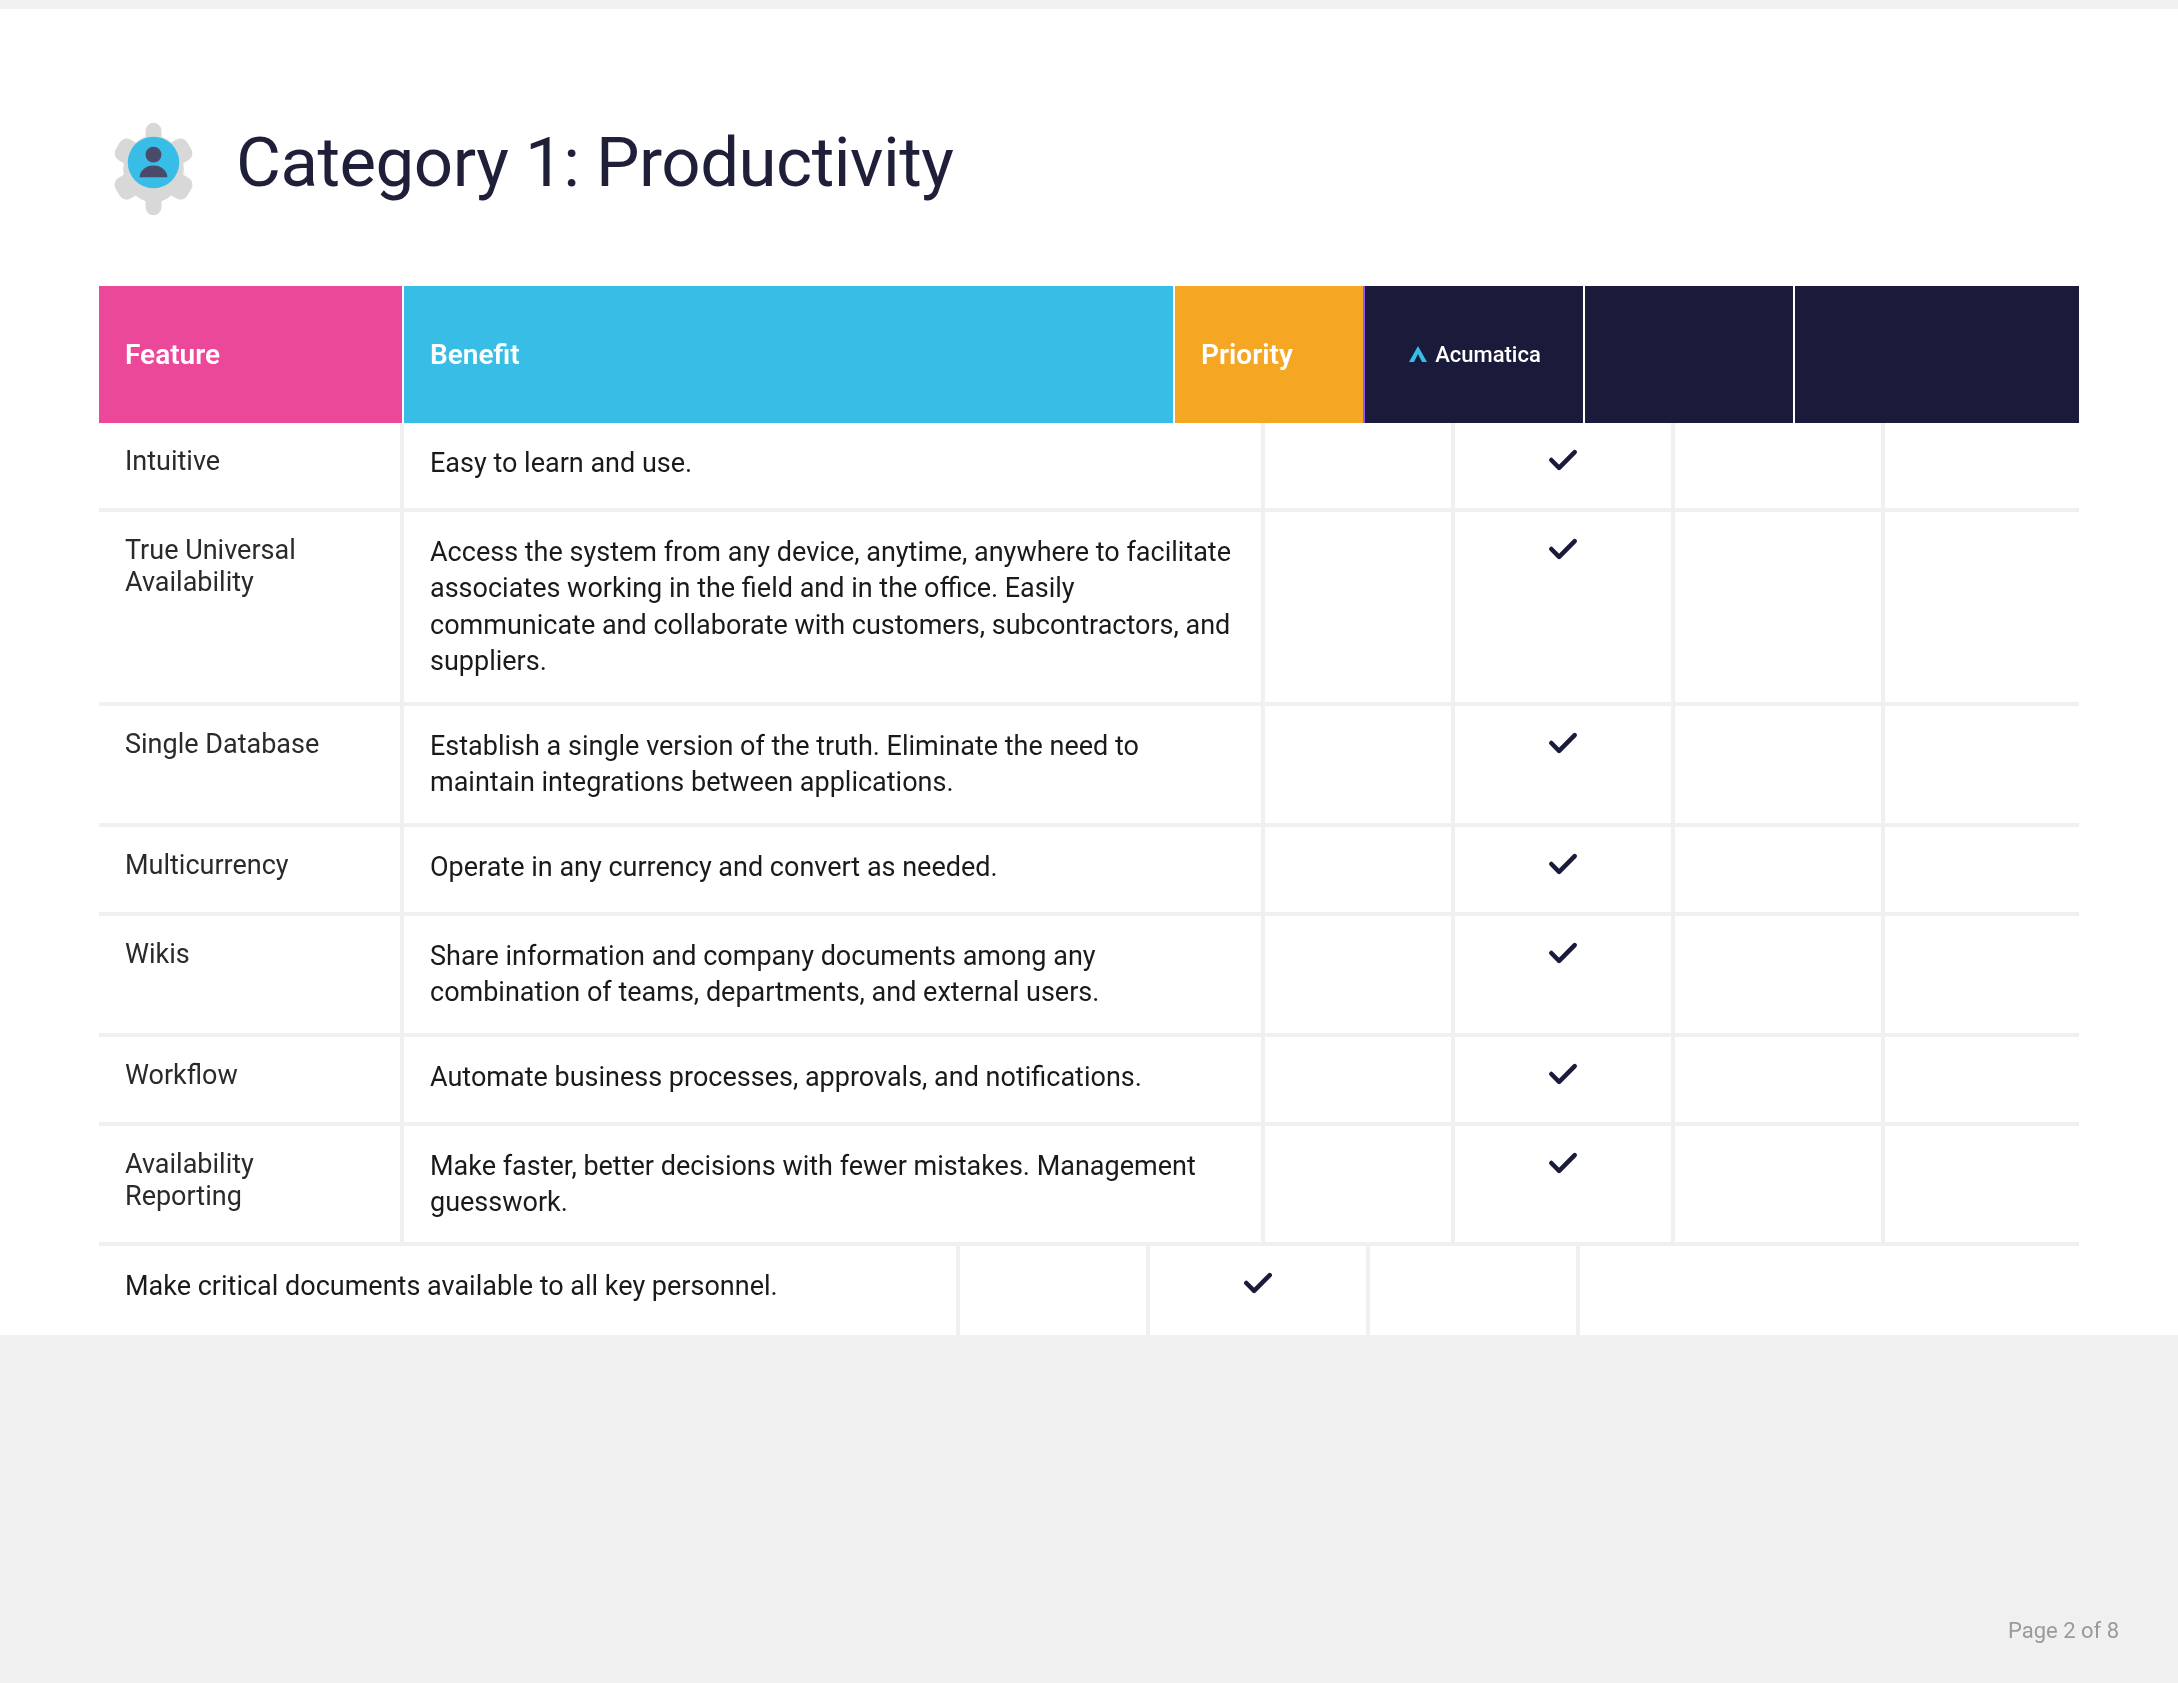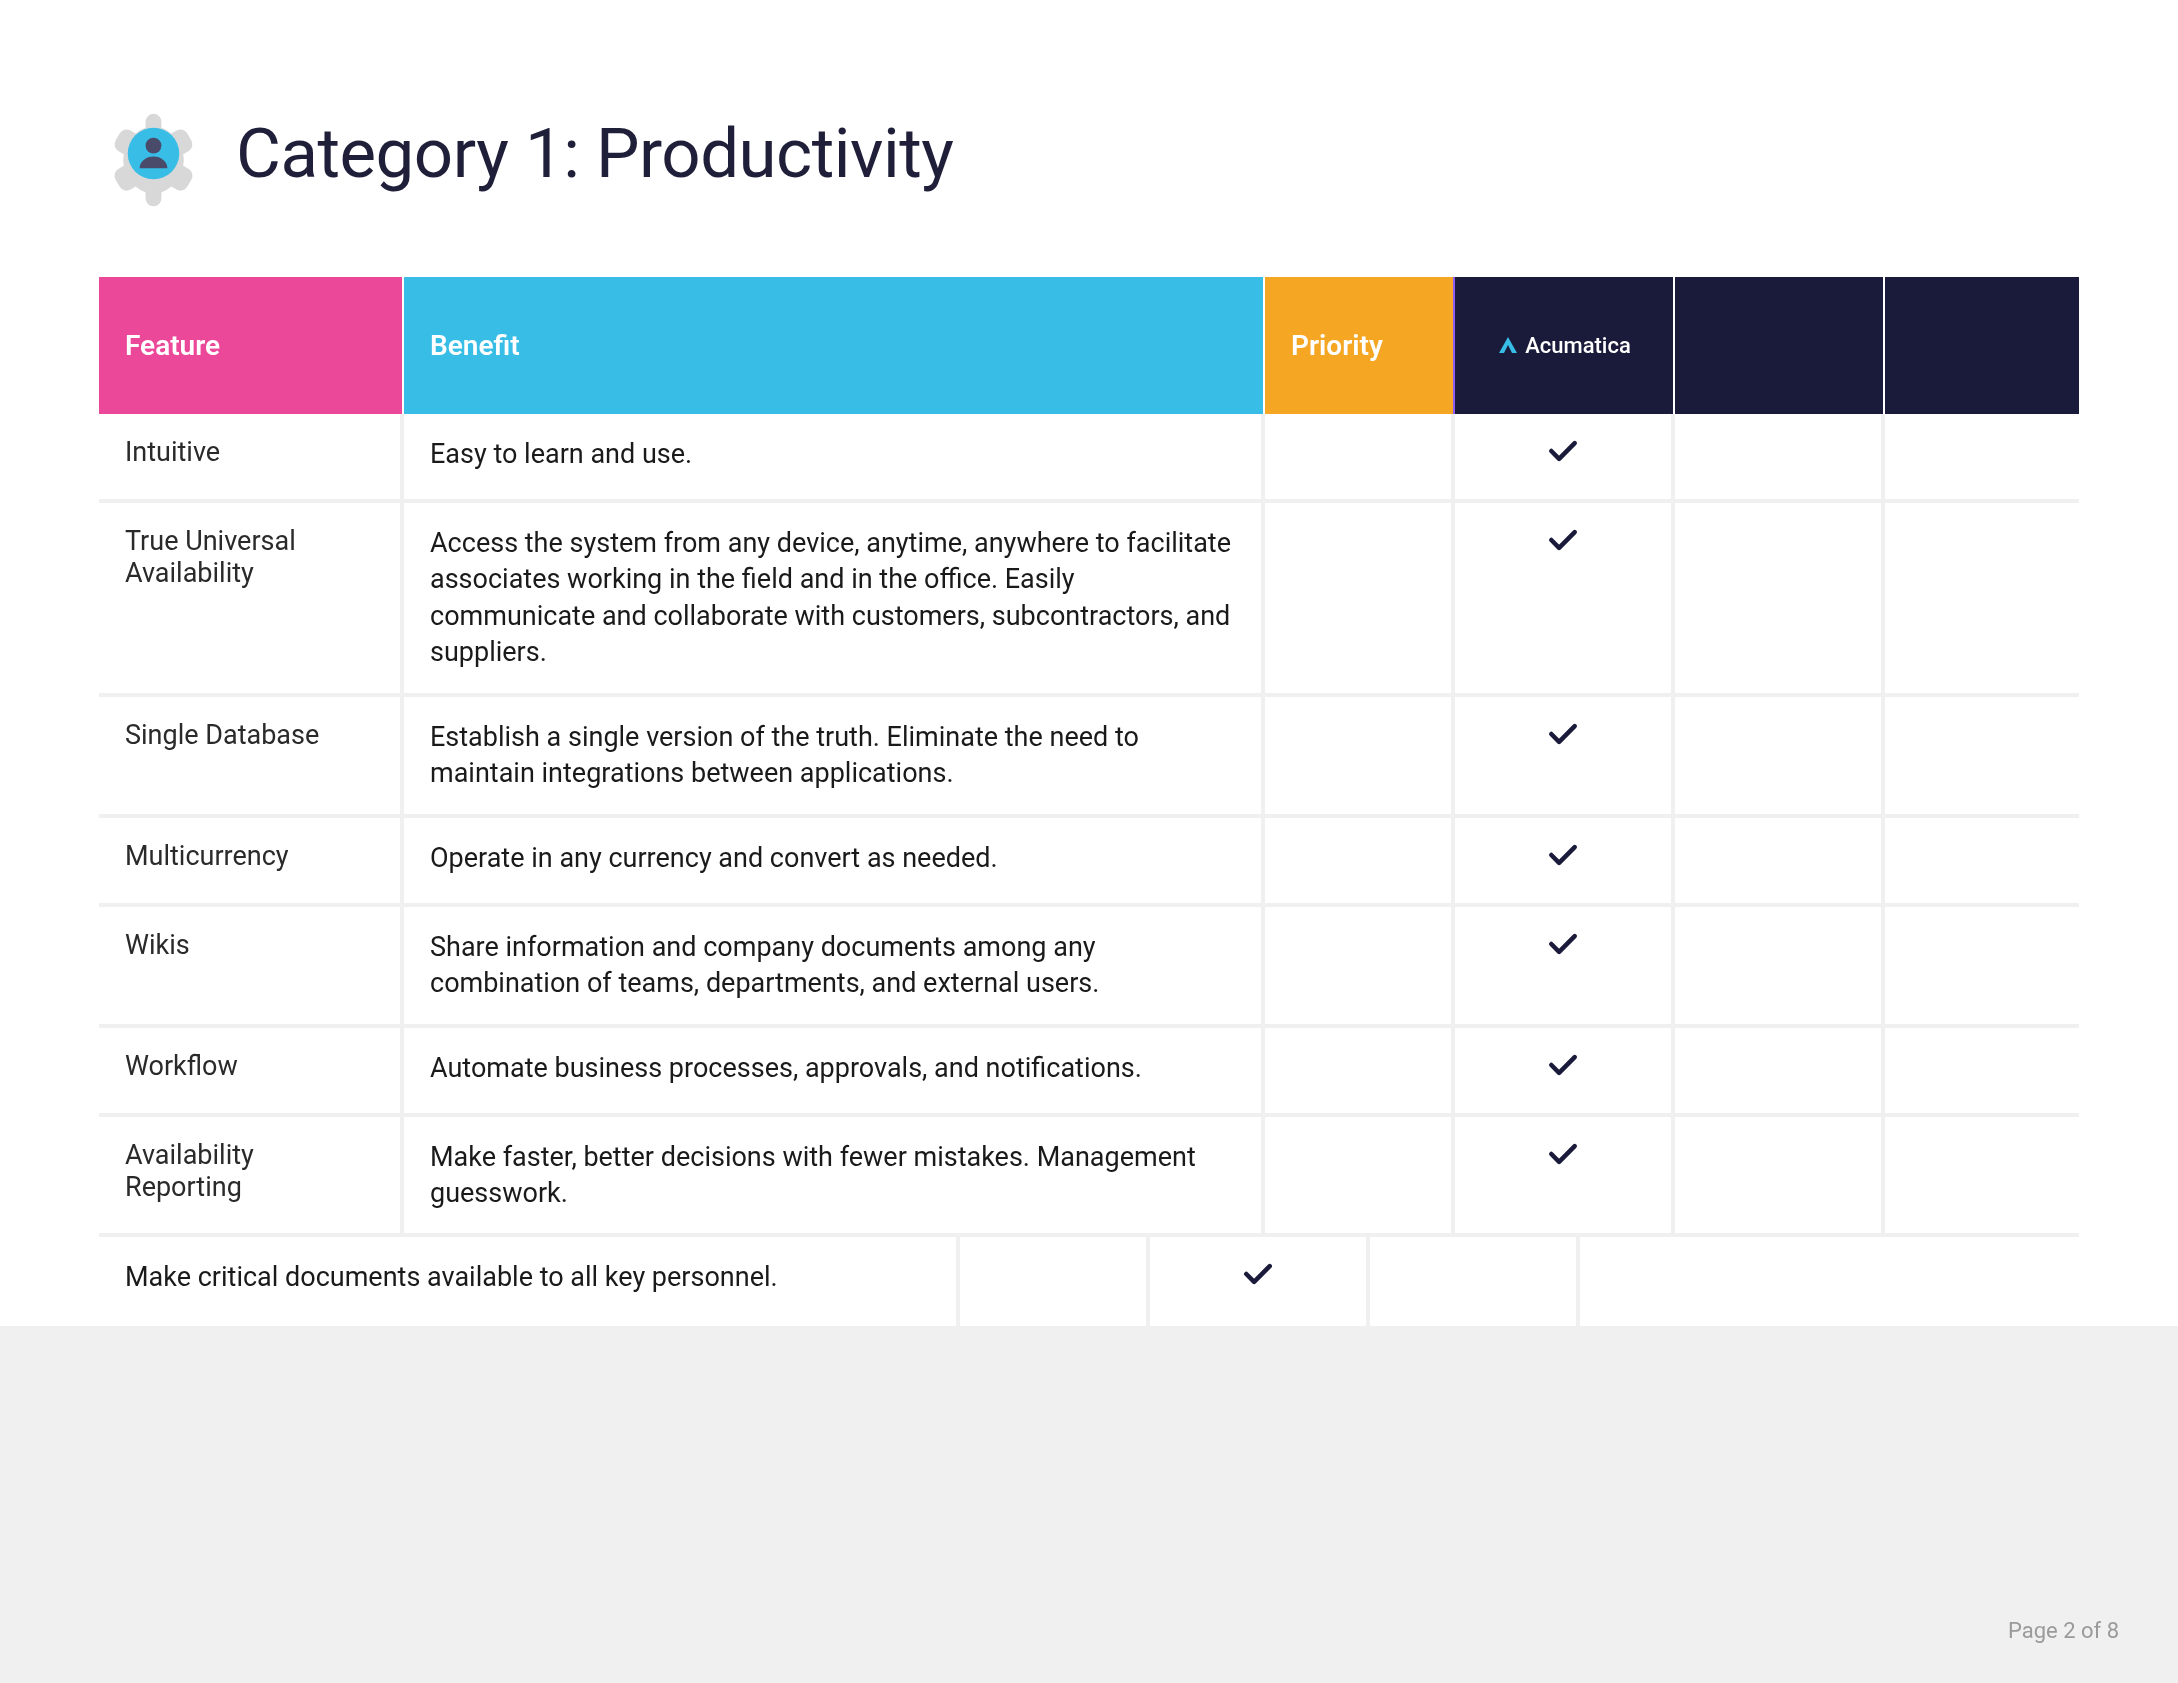--- a/index.html
+++ b/index.html
@@ -7,20 +7,21 @@
     font-family: -apple-system, BlinkMacSystemFont, "Segoe UI", Roboto, Helvetica, Arial, sans-serif;
     background: #f0f0f0;
     width: 2178px;
     height: 1683px;
     position: relative;
   }
   .page {
     background: #ffffff;
     width: 2178px;
     padding: 99px 99px 0 99px;
+    margin-top: 9px;
   }
   .header {
     display: flex;
     align-items: center;
     gap: 28px;
     margin-bottom: 69px;
   }
   .gear-icon-wrap {
     position: relative;
     width: 109px;
@@ -44,21 +45,21 @@
   }
   .th {
     display: flex;
     align-items: center;
     padding: 0 26px;
     font-size: 28px;
     font-weight: 600;
     color: #ffffff;
   }
   .th-feature { width: 305px; background: #ec4899; border-right: 2px solid #ffffff; }
-  .th-benefit { width: 861px; background: #37bde6; border-right: 2px solid #ffffff; }
+  .th-benefit { width: 771px; background: #37bde6; border-right: 2px solid #ffffff; }
   .th-priority { width: 190px; background: #f5a623; border-right: 2px solid #8b5cf6; justify-content: flex-start; }
   .th-acumatica { width: 220px; background: #1a1a3a; border-right: 2px solid #ffffff; justify-content: center; font-size: 22px; font-weight: 500; gap: 6px; }
   .th-empty1 { width: 210px; background: #1a1a3a; border-right: 2px solid #ffffff; }
   .th-empty2 { flex: 1; background: #1a1a3a; }
   .acumatica-logo {
     display: flex;
     align-items: center;
     gap: 6px;
     text-align: center;
   }

